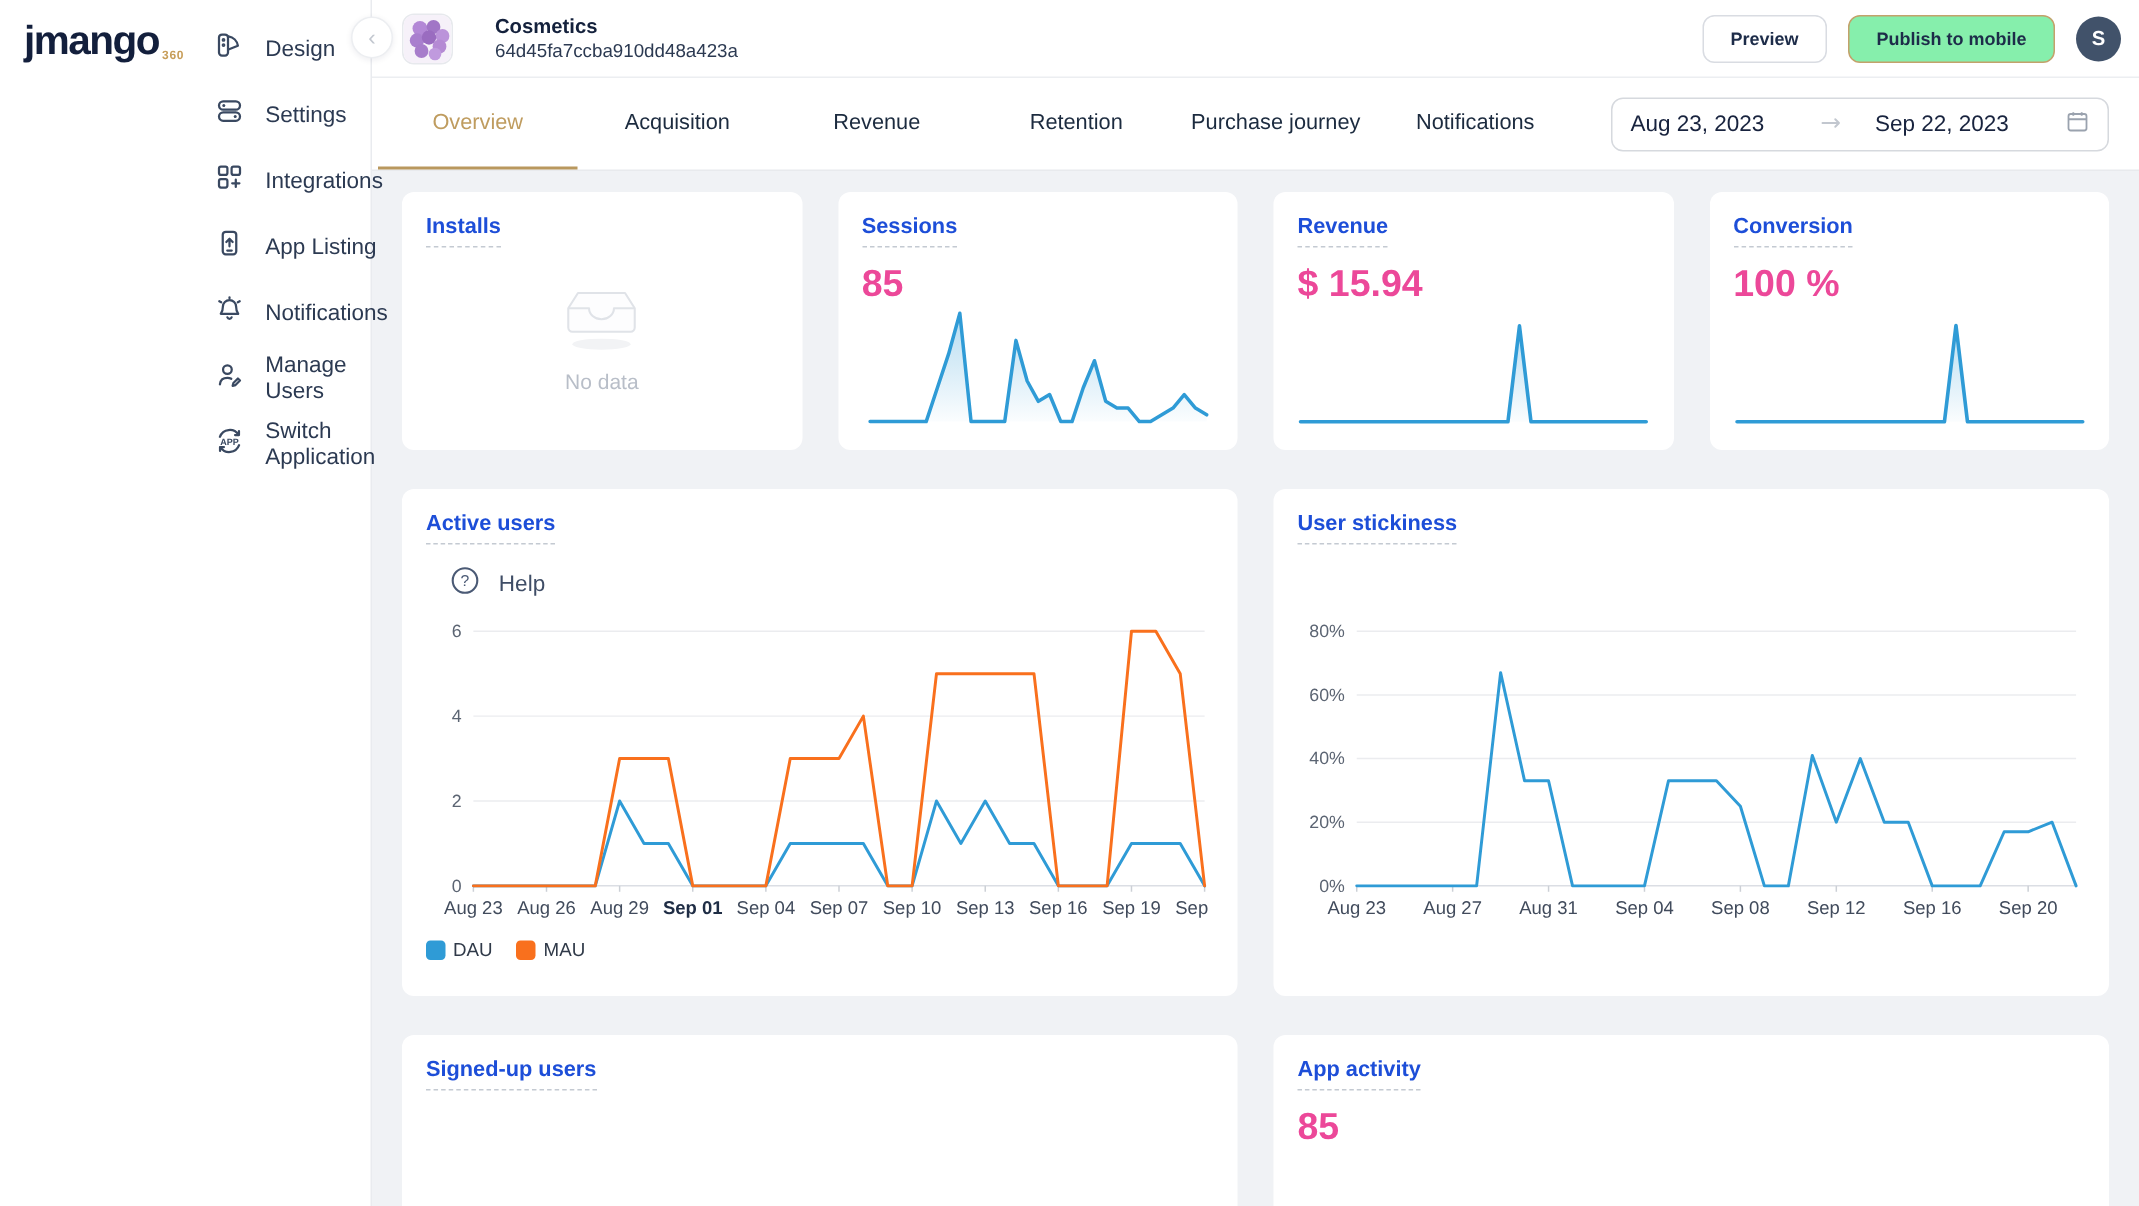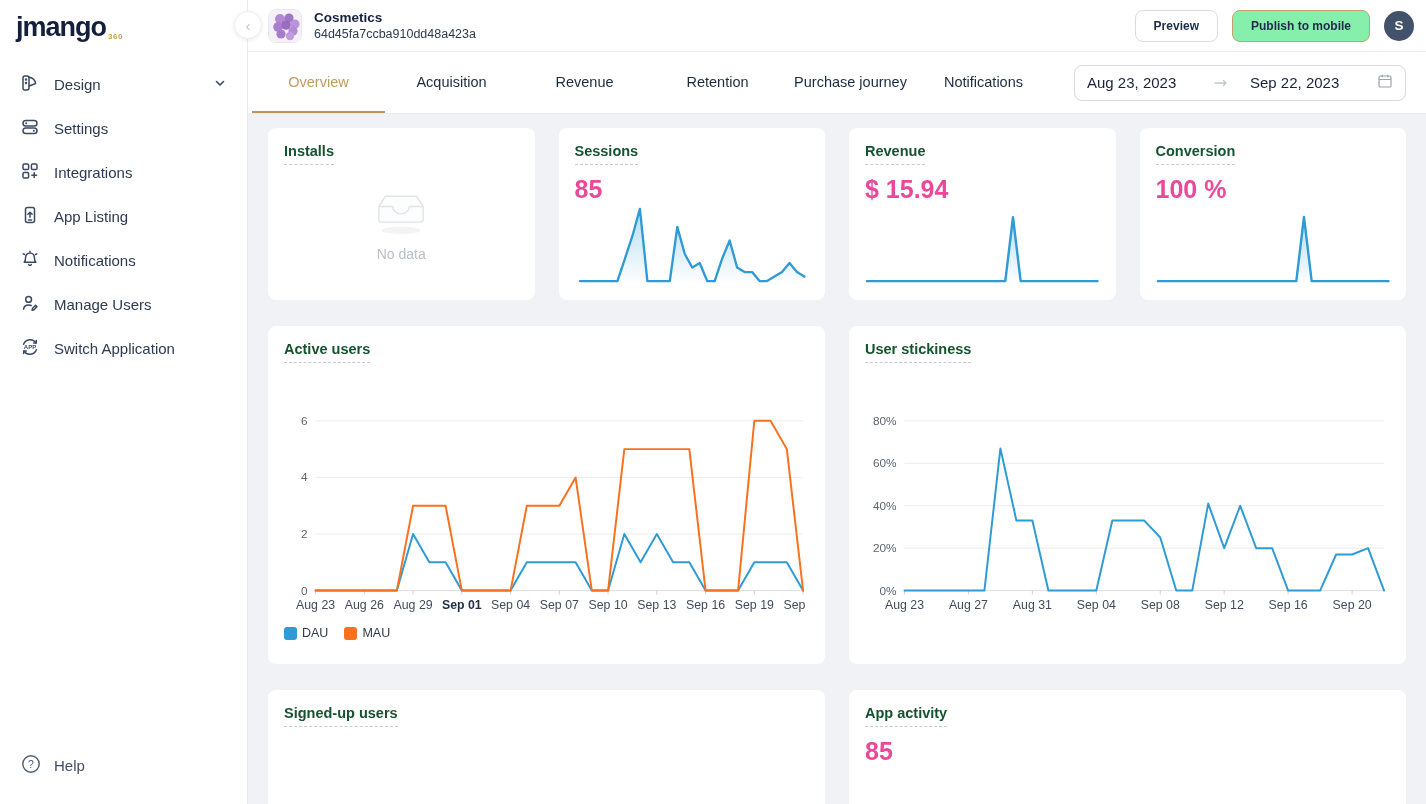--- a/index.html
+++ b/index.html
@@ -1,37 +1,37 @@
 <!DOCTYPE html>
 <html><head>
 <meta charset="utf-8">
 <style>
   * { margin:0; padding:0; box-sizing:border-box; }
   html,body { width:1426px; height:804px; overflow:hidden; }
   body { font-family:"Liberation Sans", sans-serif; background:#f0f2f5; color:#16233f; display:flex; position:relative; }
 
   
-  .sidebar { width:248px; min-width:248px; height:100%; background:#fff; border-right:1px solid #e9ebef; display:flex; flex-direction:column; position:relative; z-index:2; }
+  .sidebar { width:248px; min-width:248px; height:100%; background:#fff; border-right:1px solid #e9ebef; display:flex; flex-direction:row; position:relative; z-index:2; }
   .logo { padding:12px 0 0 16px; height:52px; display:flex; align-items:flex-start; }
   .logo-text { font-size:27px; font-weight:800; color:#131f3c; letter-spacing:-1px; line-height:30px; }
   .logo-sub { font-size:8px; font-weight:700; color:#c79d58; margin-left:2px; margin-top:20px; letter-spacing:.5px; }
   .nav { margin-top:10px; flex:1; }
   .nav-item { display:flex; align-items:center; gap:14px; height:44px; margin:0 8px; padding:0 12px; border-radius:8px; font-size:15px; color:#2c3a52; cursor:pointer; }
   .nav-item.active { background:#f4f4f1; color:#14213c; font-weight:500; }
   .nav-item .chev { margin-left:auto; }
   .nav-item svg { flex:none; }
   .help-row { display:flex; align-items:center; gap:12px; padding:0 16px 26px 20px; font-size:15px; color:#3f4d66; cursor:pointer; }
 
   
   .collapse-btn { position:absolute; left:234px; top:11px; width:28px; height:28px; border-radius:50%; background:#fff; border:1px solid #eceef1; box-shadow:0 1px 4px rgba(20,30,60,.08); z-index:5; display:flex; align-items:center; justify-content:center; color:#c2c7cf; font-size:15px; cursor:pointer; }
 
   
   .main { flex:1; display:flex; flex-direction:column; height:100%; min-width:0; }
 
-  .topbar { height:52px; background:#fff; border-bottom:1px solid #eceef1; display:flex; align-items:center; padding:0 12px 0 20px; gap:12px; }
+  .topbar { height:52px; background:#fff; border-bottom:1px solid #eceef1; display:flex; align-items:center; padding:0 12px 0 20px; gap:28px; }
   .app-icon { width:34px; height:34px; border-radius:8px; border:1px solid #e7e9ed; overflow:hidden; flex:none; }
   .app-meta { display:flex; flex-direction:column; justify-content:center; }
   .app-name { font-size:13.5px; font-weight:700; color:#14213c; line-height:16px; }
   .app-id { font-size:12.5px; color:#2c3a52; line-height:16px; }
   .topbar-right { margin-left:auto; display:flex; align-items:center; gap:14px; }
   .btn { height:32px; padding:0 18px; border-radius:8px; font-size:12px; font-weight:700; display:flex; align-items:center; cursor:pointer; font-family:inherit; }
   .btn-outline { background:#fff; border:1px solid #d9dce2; color:#1d2c49; }
   .btn-gold { background:#86efac; border:1px solid #c3a26b; color:#1d2c49; }
   .avatar { width:30px; height:30px; border-radius:50%; background:#41526a; color:#fff; font-size:13.5px; font-weight:700; display:flex; align-items:center; justify-content:center; cursor:pointer; }
 
@@ -43,21 +43,21 @@
   .daterange .d2 { flex:1; text-align:left; padding-left:14px; }
 
   
   .content { flex:1; overflow:hidden; padding:14px 20px 0 20px; }
   .grid4 { display:grid; grid-template-columns:repeat(4,1fr); gap:24px; }
   .grid2 { display:grid; grid-template-columns:repeat(2,1fr); gap:24px; margin-top:26px; }
   .card { background:#fff; border-radius:8px; padding:16px; display:flex; flex-direction:column; }
   .stat-card { height:172px; }
   .chart-card { height:338px; }
   .bottom-card { height:420px; }
-  .card-title { font-size:14.5px; font-weight:700; color:#14532d; align-self:flex-start; border-bottom:1px dashed #c4cad2; padding-bottom:5px; line-height:15px; }
+  .card-title { font-size:14.5px; font-weight:700; color:#1d4ed8; align-self:flex-start; border-bottom:1px dashed #c4cad2; padding-bottom:5px; line-height:15px; }
   .card-value { font-size:25px; font-weight:700; color:#ec4899; margin-top:10px; }
   .spark { margin-top:auto; width:100%; display:block; }
   .empty-wrap { flex:1; display:flex; flex-direction:column; align-items:center; justify-content:center; gap:6px; }
   .no-data { font-size:14px; color:#b8bec8; }
   .axis-chart { margin-top:46px; width:100%; display:block; }
   .legend { display:flex; align-items:center; gap:16px; margin-top:8px; }
   .legend-item { display:flex; align-items:center; gap:5px; font-size:12.5px; color:#303a49; cursor:pointer; }
   .legend-swatch { width:13px; height:13px; border-radius:3px; }
   .activity-stub { margin-top:34px; display:flex; align-items:flex-start; }
   .activity-stub .row-label { width:30px; text-align:right; font-size:12px; color:#5c6573; margin-right:8px; margin-top:2px; }

